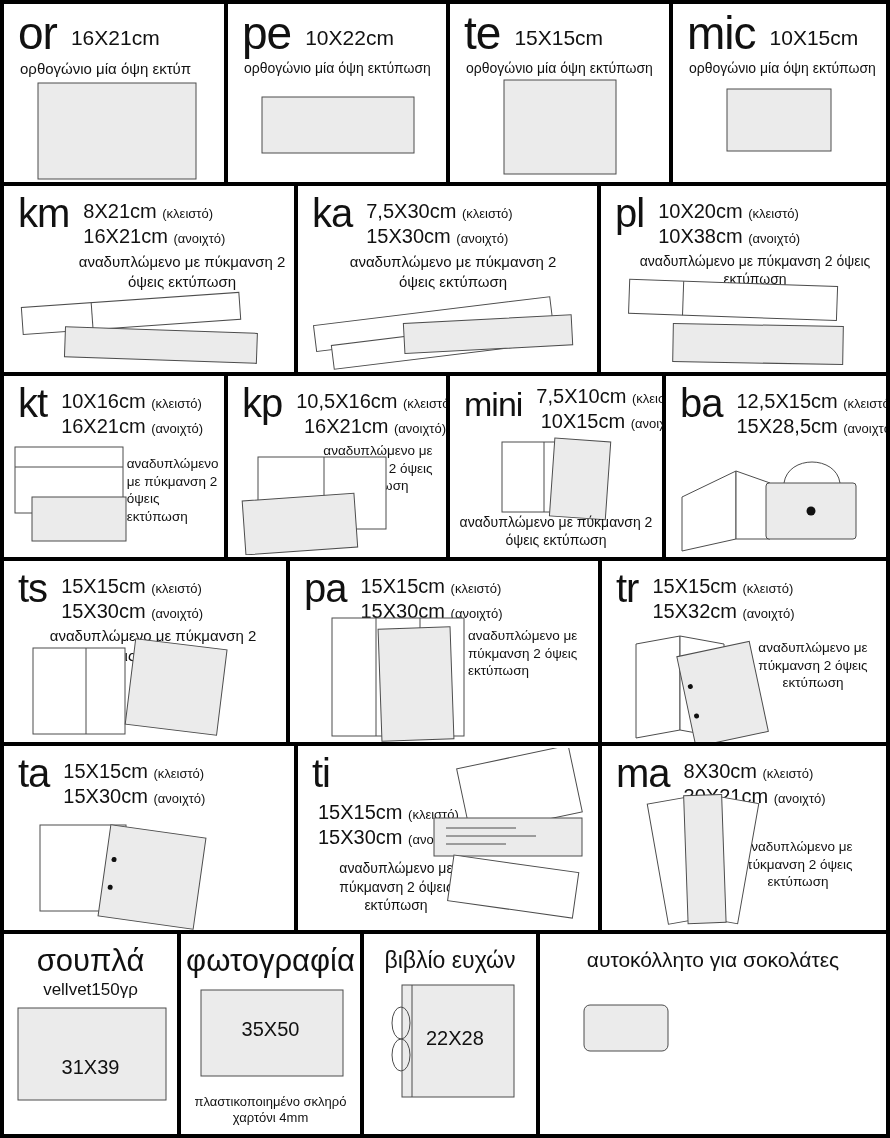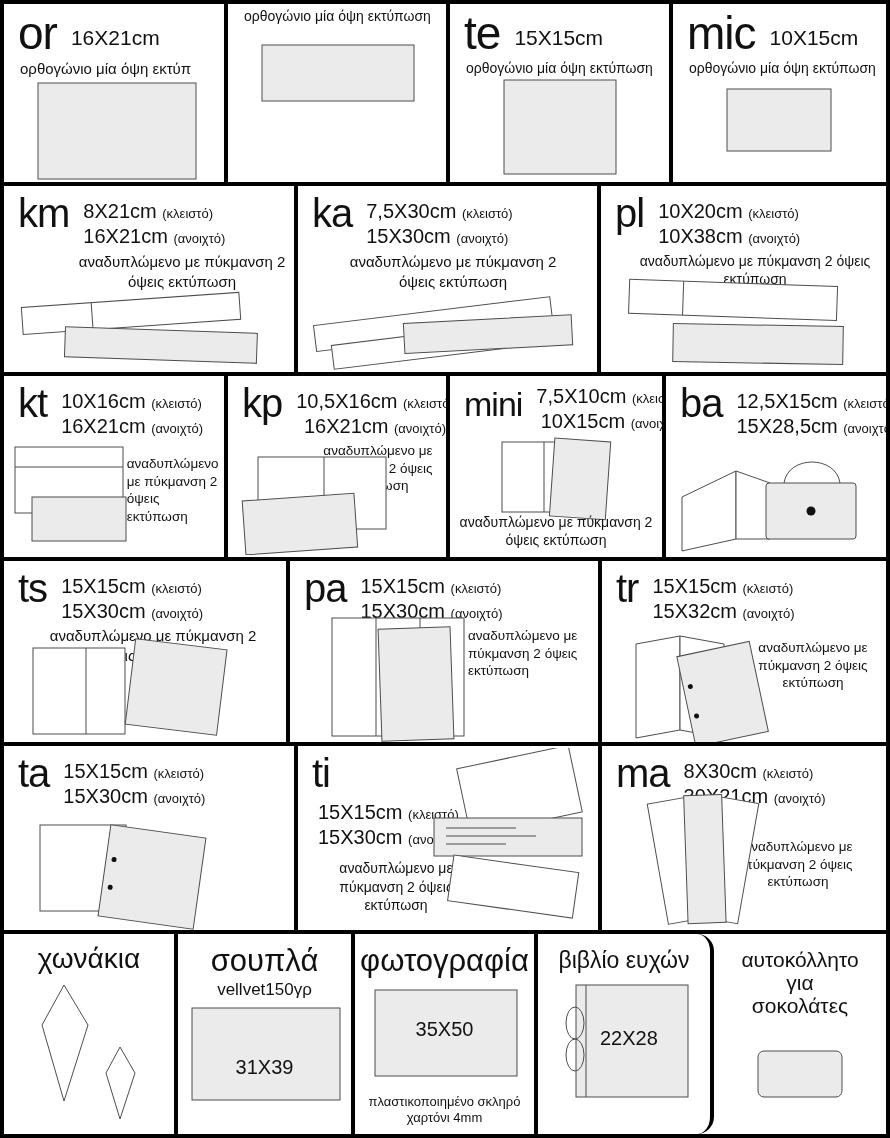--- a/index.html
+++ b/index.html
@@ -61,21 +61,21 @@
               font-size:13.5px;text-align:center;}
   
   .c-ta{flex:0 0 294px;} .c-ti{flex:0 0 304px;}
   .c-ti .sizes-below{padding:8px 0 0 20px;}
   .c-ti .desc{position:absolute;left:10px;bottom:16px;width:176px;
               text-align:center;font-size:14px;}
   .c-ma .desc{position:absolute;right:14px;top:92px;width:148px;
               text-align:center;font-size:13.5px;}
   
   .c-xon{flex:0 0 174px;} .c-soupla{flex:0 0 177px;}
-  .c-photo{flex:0 0 183px;} .c-biblio{flex:0 0 176px;border-radius:17px;}
+  .c-photo{flex:0 0 183px;} .c-biblio{flex:0 0 176px;}
   .b-title{text-align:center;padding-top:10px;line-height:1.1;}
   .t-xon{font-size:28px;} .t-soupla{font-size:31px;} .t-photo{font-size:31px;}
   .t-biblio{font-size:23px;padding-top:14px;} .t-auto{font-size:21px;padding:14px 26px 0;}
   .b-sub{text-align:center;font-size:17px;padding-top:2px;}
   .in-shape{position:absolute;font-size:20px;}
   .b-note{text-align:center;font-size:13px;line-height:1.25;padding-top:2px;}
 </style>
 </head>
 <body>
 
@@ -90,20 +90,24 @@
       </div>
       <div class="desc d-r1">ορθογώνιο μία όψη εκτύπ</div>
       <div class="shape-area">
         <svg class="shape" width="190" height="104" style="left:20px;top:2px">
           <rect class="sf" x="14" y="3" width="158" height="96"></rect>
         </svg>
       </div>
     </div>
 
     <div class="cell" style="flex:0 0 222px">
+      <div class="head">
+        <span class="code">pe</span>
+        <span class="size1">10X22cm</span>
+      </div>
       <div class="desc d-r1" style="font-size:14px">ορθογώνιο μία όψη εκτύπωση</div>
       <div class="shape-area">
         <svg class="shape" width="180" height="80" style="left:26px;top:14px">
           <rect class="sf" x="8" y="6" width="152" height="56"></rect>
         </svg>
       </div>
     </div>
 
     <div class="cell" style="flex:0 0 223px">
       <div class="head">
@@ -414,29 +418,20 @@
           <g transform="rotate(-2 74 70)">
             <rect class="sf" x="54" y="2" width="38" height="128"></rect>
           </g>
         </svg>
       </div>
     </div>
   </div>
 
   <div class="row r6">
 
-    <div class="cell c-xon">
-      <div class="b-title t-xon">χωνάκια</div>
-      <div class="shape-area">
-        <svg class="shape" width="150" height="150" style="left:14px;top:4px">
-          <polygon class="sw" points="46,6 70,46 46,122 24,46"></polygon>
-          <polygon class="sw" points="102,68 117,94 102,140 88,94"></polygon>
-        </svg>
-      </div>
-    </div>
 
     <div class="cell c-soupla">
       <div class="b-title t-soupla">σουπλά</div>
       <div class="b-sub">vellvet150γρ</div>
       <div class="shape-area">
         <svg class="shape" width="165" height="100" style="left:6px;top:6px">
           <rect class="sf" x="8" y="2" width="148" height="92"></rect>
         </svg>
         <span class="in-shape" style="left:0;right:0;top:56px;text-align:center">31X39</span>
       </div>

